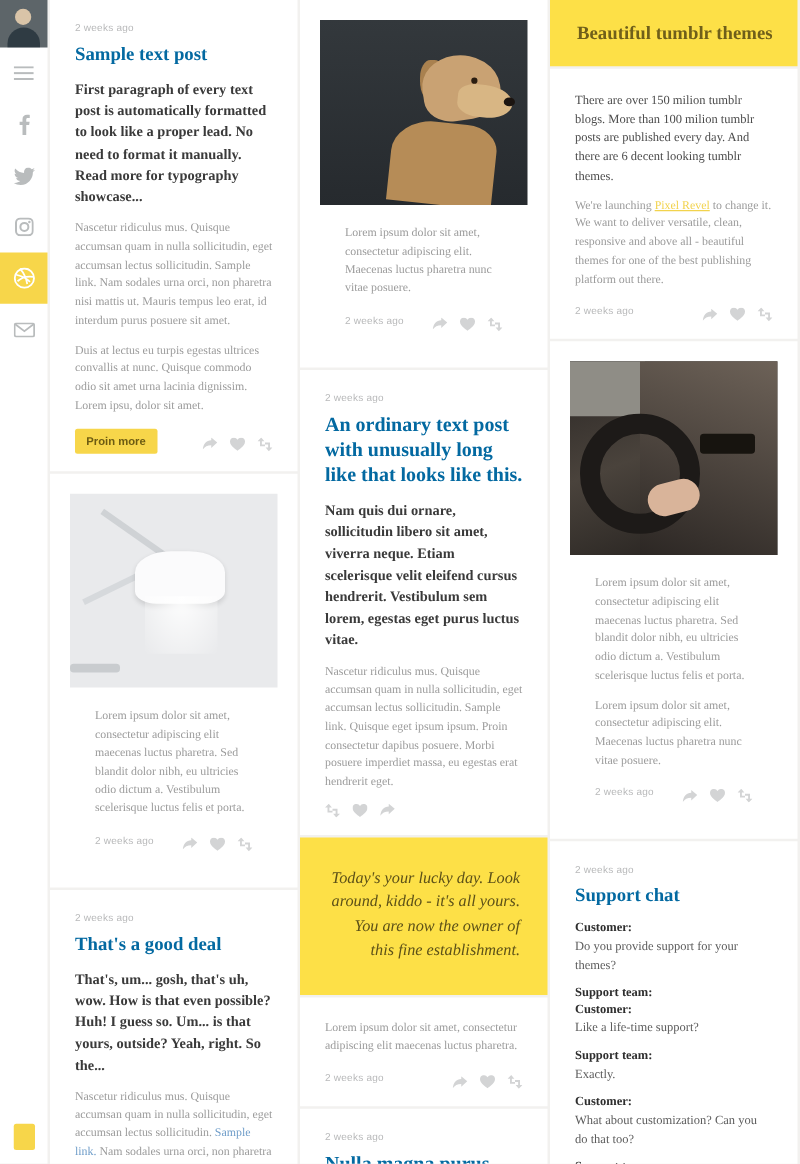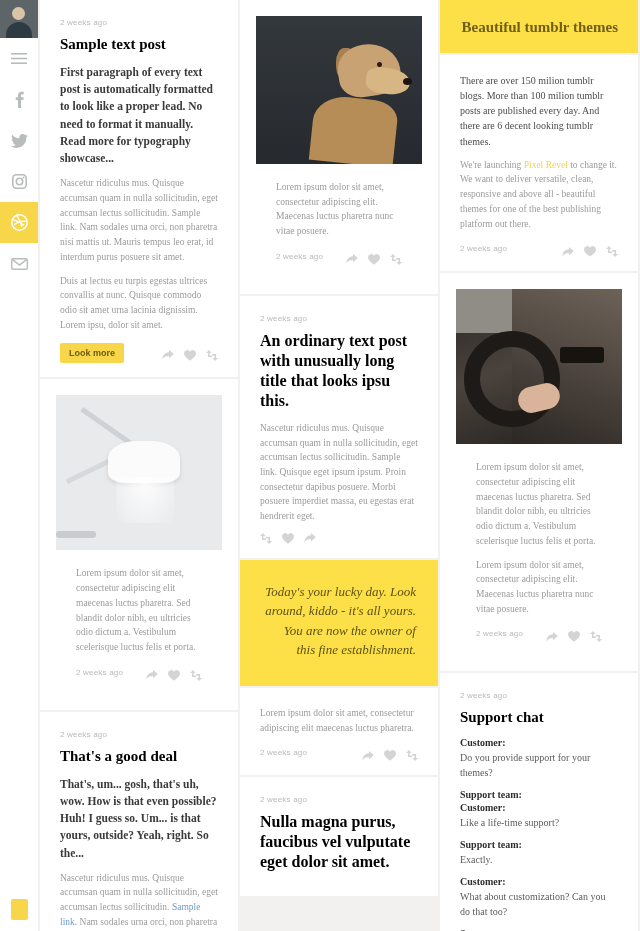--- a/index.html
+++ b/index.html
@@ -48,35 +48,35 @@
   }
   .card.pad { padding: 18px 20px 14px 20px; }
   .card.yellow { background: #fde047; text-align: right; }
   .card.nopad { padding: 16px; }
 
   .meta {
     font-size: 8px; color: #b8b9ba; margin-bottom: 8px; letter-spacing: .2px;
   }
   .title {
     font-family: "Liberation Serif", serif;
-    font-size: 15px; font-weight: bold; color: #000000; line-height: 1.25; margin-bottom: 10px;
+    font-size: 15px; font-weight: bold; color: #0369a1; line-height: 1.25; margin-bottom: 10px;
   }
   .title.lg { font-size: 16px; }
   .title.yellow-t { color: #6f5f1a; font-size: 15px; }
   p.body {
     font-family: "Liberation Serif", serif;
     font-size: 10px; line-height: 1.52; color: #4c4c4c; margin-bottom: 9px;
   }
   p.lead {
     font-family: "Liberation Serif", serif;
     font-size: 11.5px; line-height: 1.5; color: #3a3a3a; margin-bottom: 9px; font-weight: bold;
   }
   p.body.grey { font-size: 9.5px; color: #9b9b9b; line-height: 1.55; }
   a.inline { color: #6f9dc9; text-decoration: none; }
-  a.inline.yellow { color: #f2d34d; }
+  a.inline.yellow { color: #f2d34d; text-decoration: underline; }
 
   .readmore {
     display: inline-block; background: #f7d64a; color: #6d5c12; font-size: 9px; font-weight: bold;
     padding: 5px 9px; border-radius: 2px; border: 0; cursor: pointer; margin-top: 2px;
     font-family: "Liberation Sans", sans-serif;
   }
 
   .actions {
     display: flex; gap: 10px; align-items: center; color: #d3d4d5; margin-top: 6px;
   }
@@ -193,21 +193,21 @@
 
     <div class="col col-1">
 
       <div class="card pad">
         <div class="meta">2 weeks ago</div>
         <div class="title">Sample text post</div>
         <p class="lead">First paragraph of every text post is automatically formatted to look like a proper lead. No need to format it manually. Read more for typography showcase...</p>
         <p class="body grey">Nascetur ridiculus mus. Quisque accumsan quam in nulla sollicitudin, eget accumsan lectus sollicitudin. Sample link. Nam sodales urna orci, non pharetra nisi mattis ut. Mauris tempus leo erat, id interdum purus posuere sit amet.</p>
         <p class="body grey">Duis at lectus eu turpis egestas ultrices convallis at nunc. Quisque commodo odio sit amet urna lacinia dignissim. Lorem ipsu, dolor sit amet.</p>
         <div class="act-row">
-          <button class="readmore">Look more</button>
+          <button class="readmore">Proin more</button>
           <div class="actions">
             <span class="act">
                 <svg width="12" height="10" viewBox="0 0 12 10">
                   <path d="M7 0v2.2C3 2.4.8 4.9.2 9.6c1.6-2.4 3.7-3.5 6.8-3.5V8.4L11.8 4z" fill="currentColor"></path>
                 </svg>
               </span>
             <span class="act">
                 <svg width="12" height="11" viewBox="0 0 12 11">
                   <path d="M6 10.5S0 6.9 0 3.4A3.2 3.2 0 0 1 6 1.8 3.2 3.2 0 0 1 12 3.4C12 6.9 6 10.5 6 10.5z" fill="currentColor"></path>
                 </svg>
@@ -295,21 +295,22 @@
                     <path d="M3 0L0 3h2v4h4V5.5H3.5V3H5.5zM9 11l3-3h-2V4H6v1.5h2.5V8H6.5z" fill="currentColor"></path>
                   </svg>
                 </span>
             </div>
           </div>
         </div>
       </div>
 
       <div class="card pad">
         <div class="meta">2 weeks ago</div>
-        <div class="title lg">An ordinary text post with unusually long title that looks ipsu this.</div>
+        <div class="title lg">An ordinary text post with unusually long like that looks like this.</div>
+        <p class="lead">Nam quis dui ornare, sollicitudin libero sit amet, viverra neque. Etiam scelerisque velit eleifend cursus hendrerit. Vestibulum sem lorem, egestas eget purus luctus vitae.</p>
         <p class="body grey">Nascetur ridiculus mus. Quisque accumsan quam in nulla sollicitudin, eget accumsan lectus sollicitudin. Sample link. Quisque eget ipsum ipsum. Proin consectetur dapibus posuere. Morbi posuere imperdiet massa, eu egestas erat hendrerit eget.</p>
         <div class="actions">
           <span class="act">
               <svg width="12" height="11" viewBox="0 0 12 11">
                 <path d="M3 0L0 3h2v4h4V5.5H3.5V3H5.5zM9 11l3-3h-2V4H6v1.5h2.5V8H6.5z" fill="currentColor"></path>
               </svg>
             </span>
           <span class="act">
               <svg width="12" height="11" viewBox="0 0 12 11">
                 <path d="M6 10.5S0 6.9 0 3.4A3.2 3.2 0 0 1 6 1.8 3.2 3.2 0 0 1 12 3.4C12 6.9 6 10.5 6 10.5z" fill="currentColor"></path>

